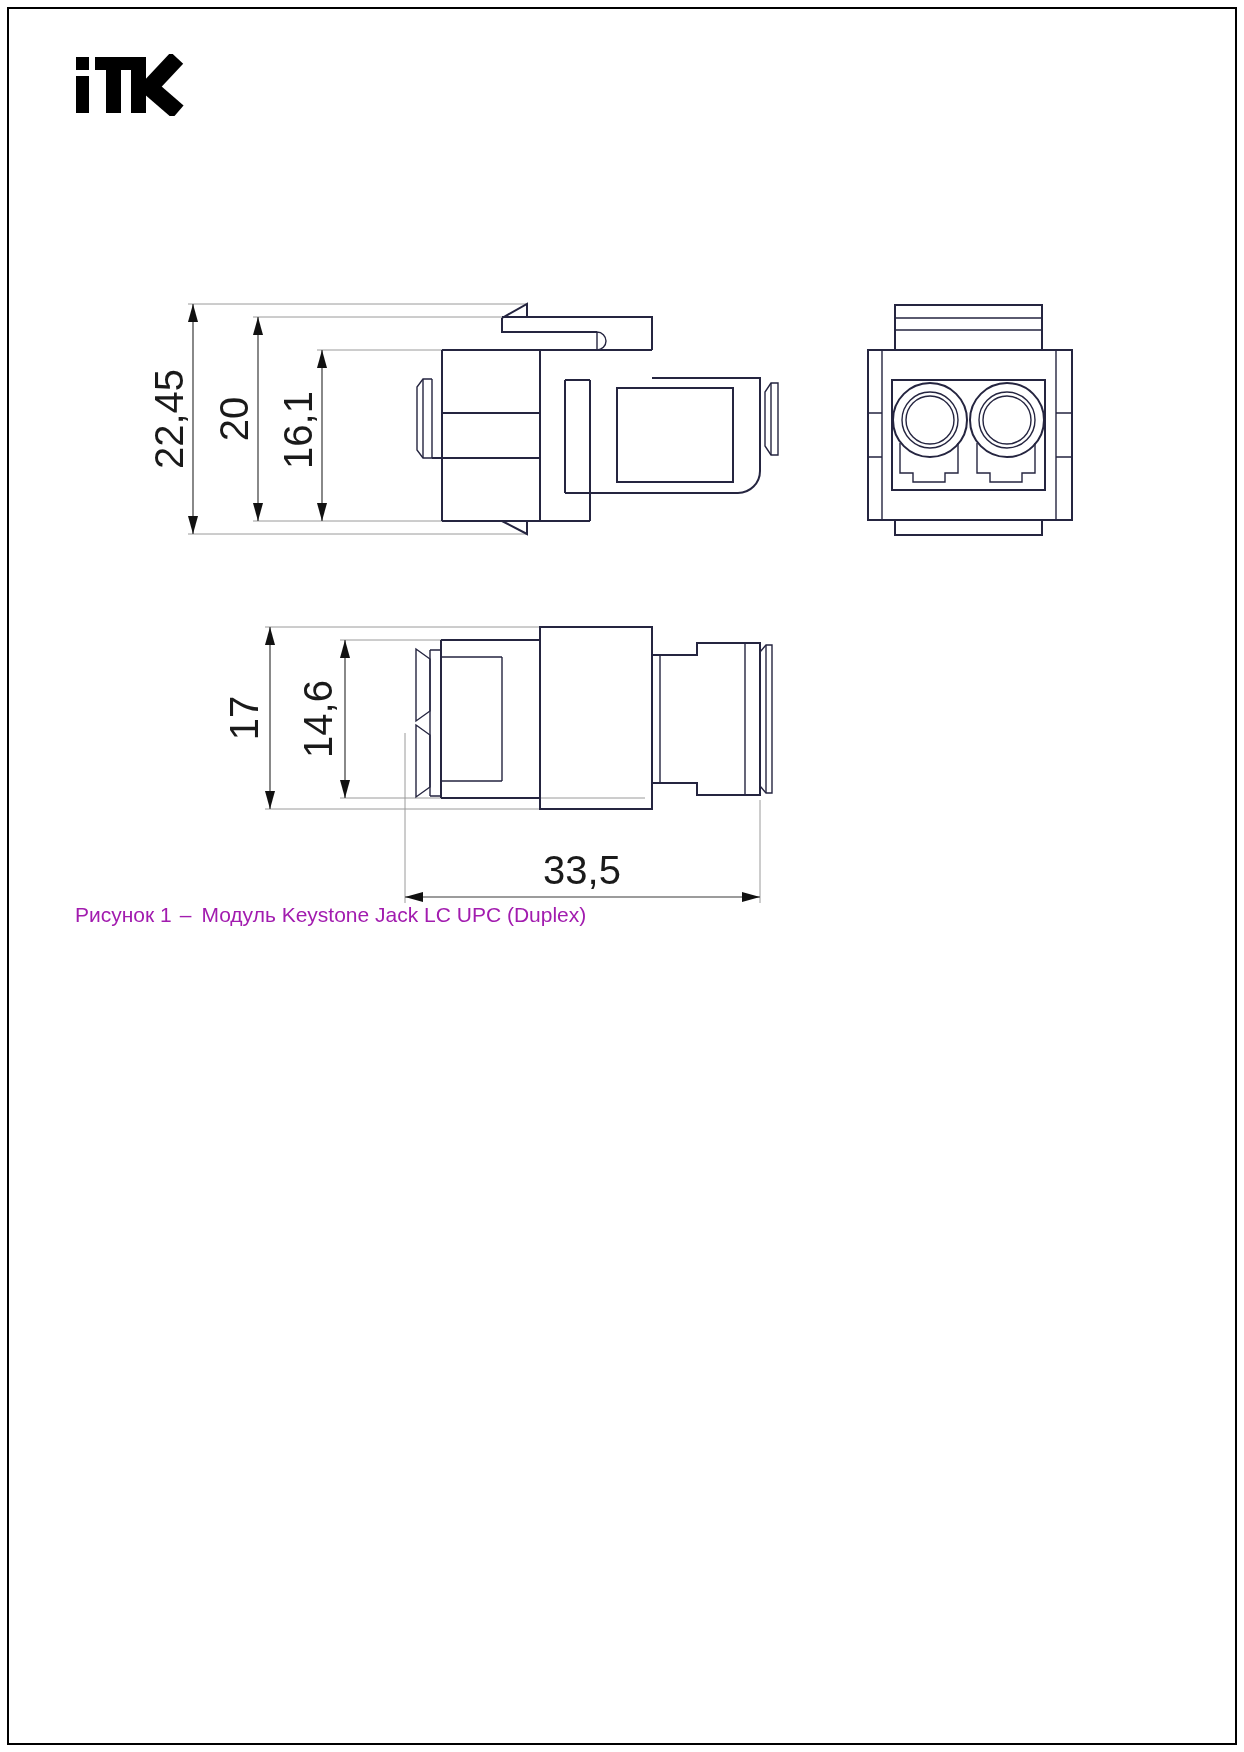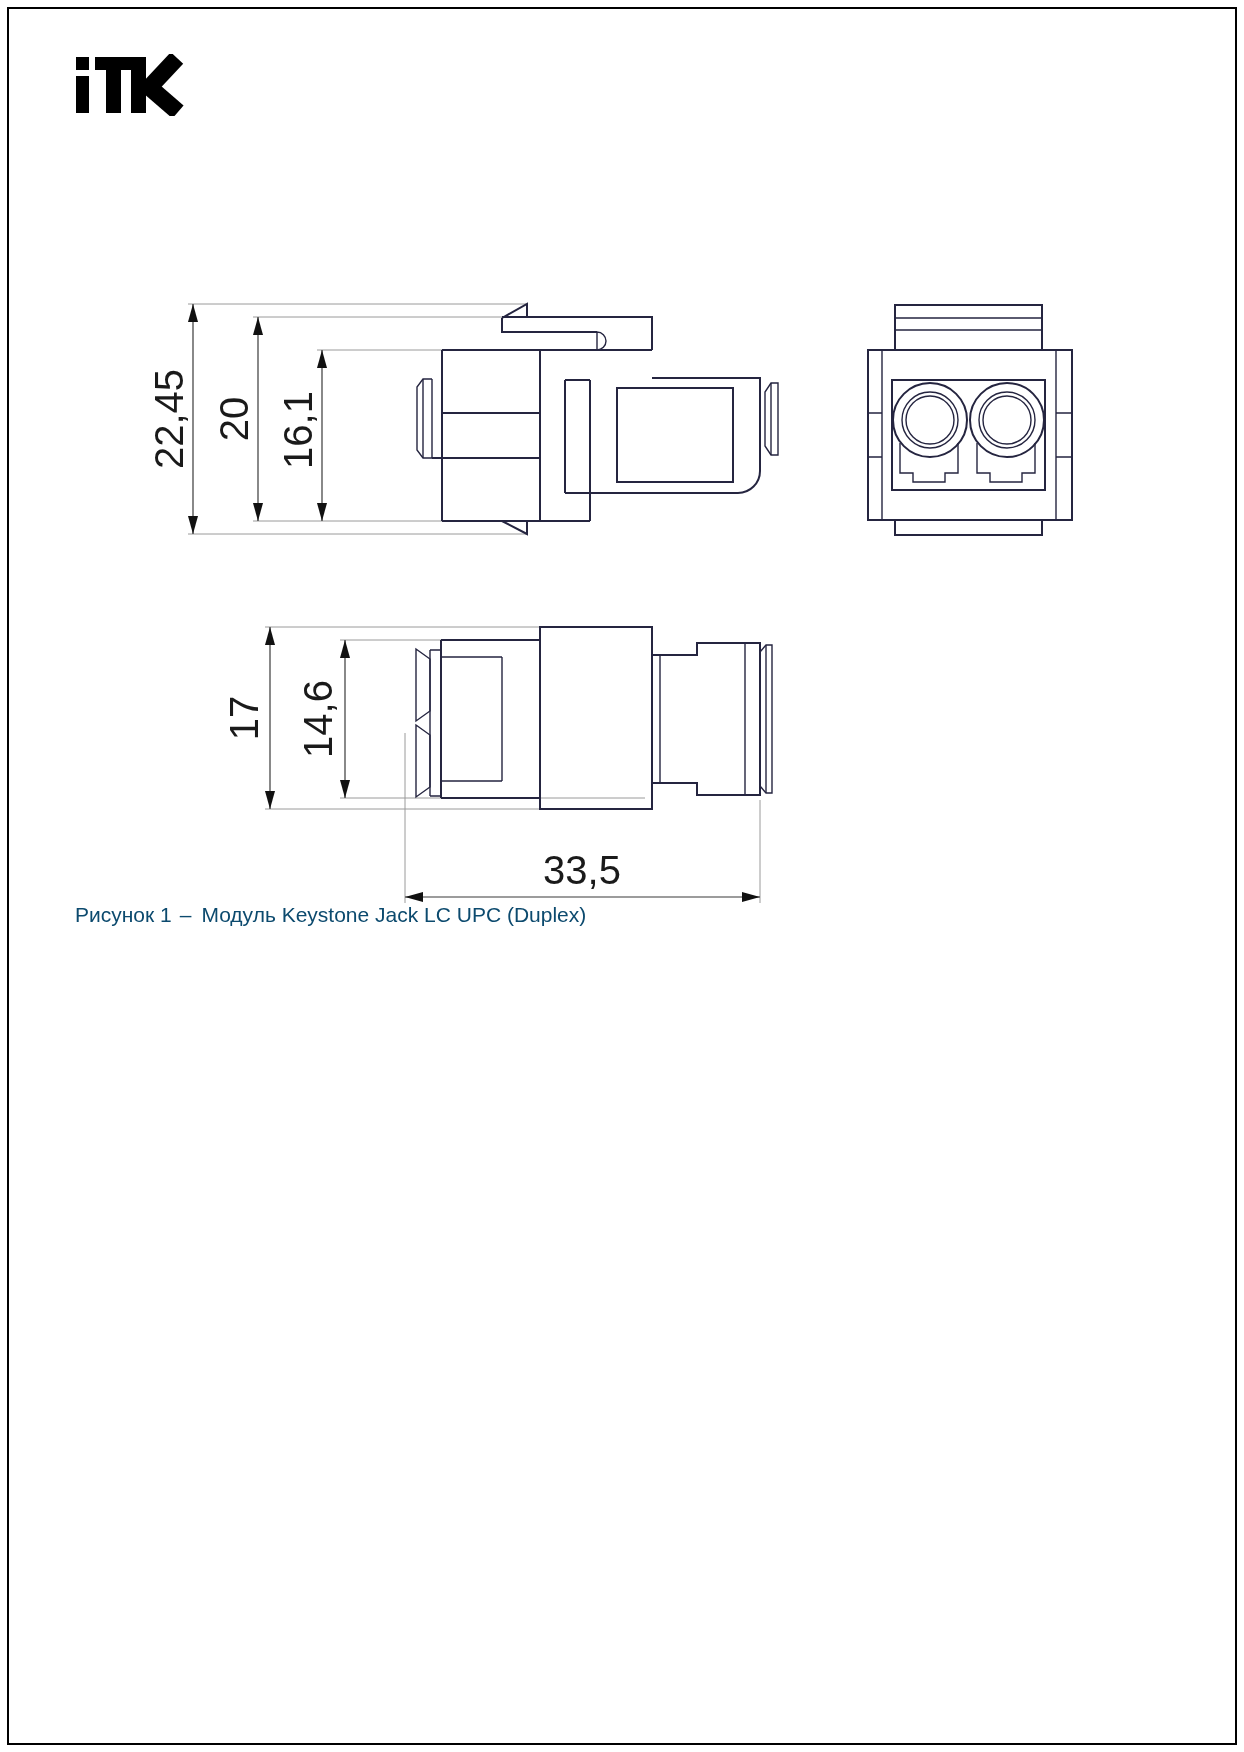--- a/index.html
+++ b/index.html
@@ -21,21 +21,21 @@
   .part-thin{stroke:#252540;stroke-width:1.4;fill:none;}
   .ext{stroke:#9a9a9a;stroke-width:1;fill:none;}
   .dim{stroke:#3a3a3a;stroke-width:1.2;fill:none;}
   .arr{fill:#111;stroke:none;}
   .dimtext{
     font-family:"Liberation Sans",sans-serif;
     font-size:40px;fill:#1a1a1a;
   }
   .caption{
     position:absolute;left:75px;top:903px;
-    font-size:21px;color:#0c4a6e;
+    font-size:21px;color:#a21caf;
     white-space:pre;
   }
   .caption .sep{margin:0 10px 0 8px;}
 </style>
 </head>
 <body>
 
 <div class="page">
   <div class="page-border"></div>
 

